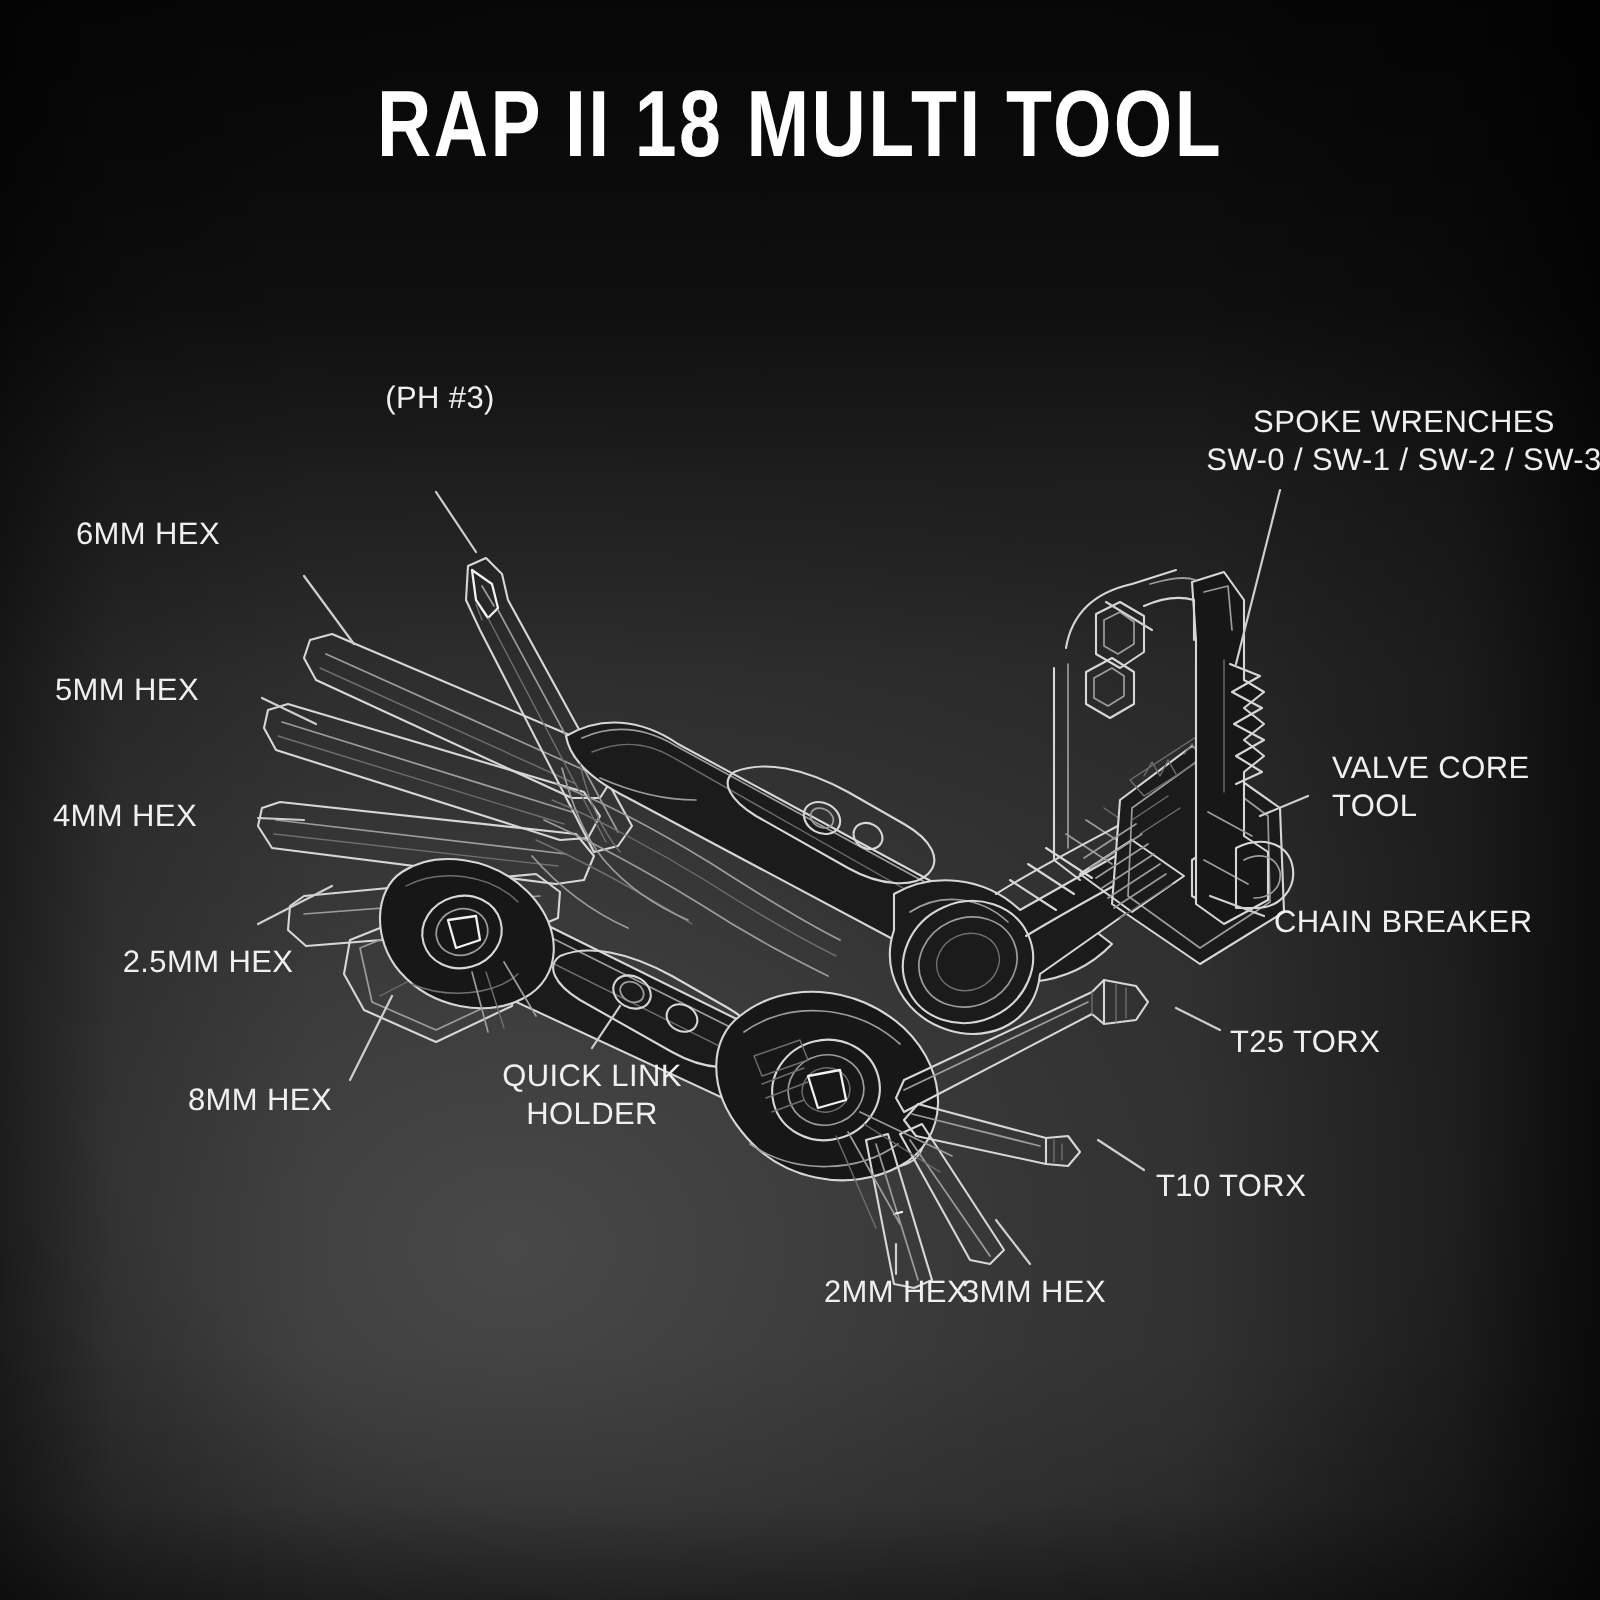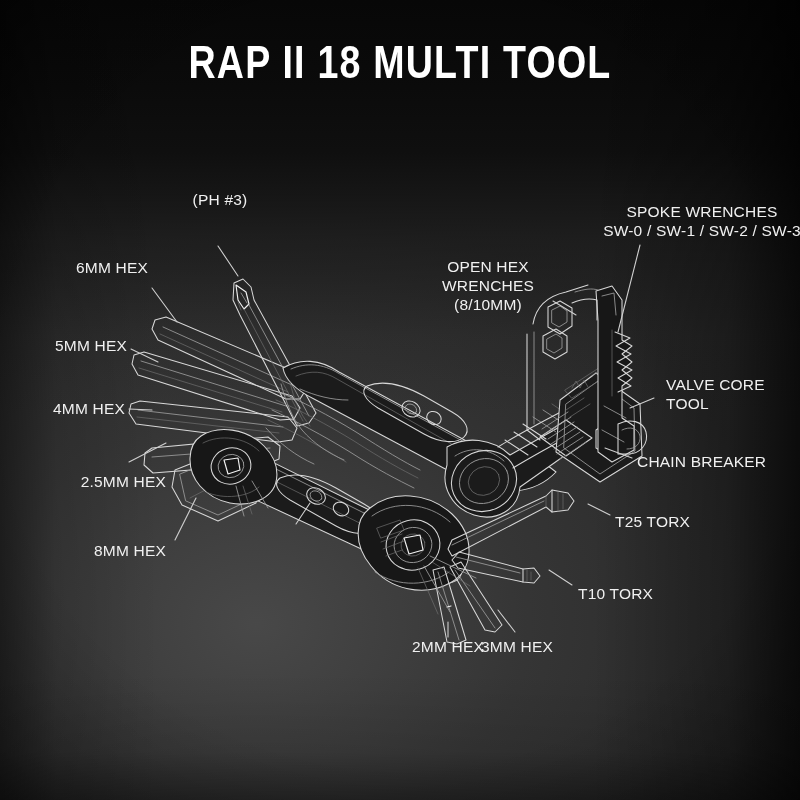--- a/index.html
+++ b/index.html
@@ -35,21 +35,21 @@
   svg.art{position:absolute;left:0;top:0;width:800px;height:800px;overflow:visible;}
   .ln{fill:none;stroke:#d7d7d7;stroke-width:1.05;stroke-linecap:round;stroke-linejoin:round;}
   .ln-soft{fill:none;stroke:#9c9c9c;stroke-width:.85;stroke-linecap:round;stroke-linejoin:round;}
   .ln-faint{fill:none;stroke:#6f6f6f;stroke-width:.7;stroke-linecap:round;stroke-linejoin:round;}
   .ln-hi{fill:none;stroke:#f2f2f2;stroke-width:1.15;stroke-linecap:round;stroke-linejoin:round;}
   .leader{fill:none;stroke:#cfcfcf;stroke-width:1.1;stroke-linecap:round;}
   .body-fill{fill:#1b1b1b;}
   .dark-fill{fill:#171717;}
 
   .lbl{position:absolute;color:#f0f0f0;font-size:15.5px;line-height:19px;white-space:nowrap;letter-spacing:.2px;}
-  .lbl.r{text-align:right;}
+  .lbl.r{text-align:center;}
   .lbl.c{text-align:center;}
 </style>
 </head>
 <body>
 
 <div id="stage">
 
   <div class="bg-base"></div>
   <div class="bg-glow"></div>
   <div class="bg-top"></div>
@@ -303,20 +303,24 @@
   </div>
 
   <div class="lbl r" style="left:0px;top:472px;width:124px;padding-left:42px;">
     <div>2.5MM HEX</div>
   </div>
 
   <div class="lbl c" style="left:50px;top:541px;width:160px;">
     <div>8MM HEX</div>
   </div>
 
+  <div class="lbl c" style="left:208px;top:529px;width:176px;">
+    <div>QUICK LINK</div>
+    <div>HOLDER</div>
+  </div>
 
   <div class="lbl c" style="left:368px;top:637px;width:160px;">
     <div>2MM HEX</div>
   </div>
 
   <div class="lbl c" style="left:437px;top:637px;width:160px;text-align:center;">
     <div>3MM HEX</div>
   </div>
 
   <div class="lbl" style="left:578px;top:584px;">
@@ -334,19 +338,14 @@
   <div class="lbl" style="left:666px;top:375px;">
     <div>VALVE CORE</div>
     <div>TOOL</div>
   </div>
 
   <div class="lbl c" style="left:572px;top:202px;width:260px;">
     <div>SPOKE WRENCHES</div>
     <div>SW-0 / SW-1 / SW-2 / SW-3</div>
   </div>
 
-  <div class="lbl c" style="left:420px;top:257px;width:136px;">
-    <div>OPEN HEX</div>
-    <div>WRENCHES</div>
-    <div>(8/10MM)</div>
-  </div>
 
 </div>
 
 </body></html>

